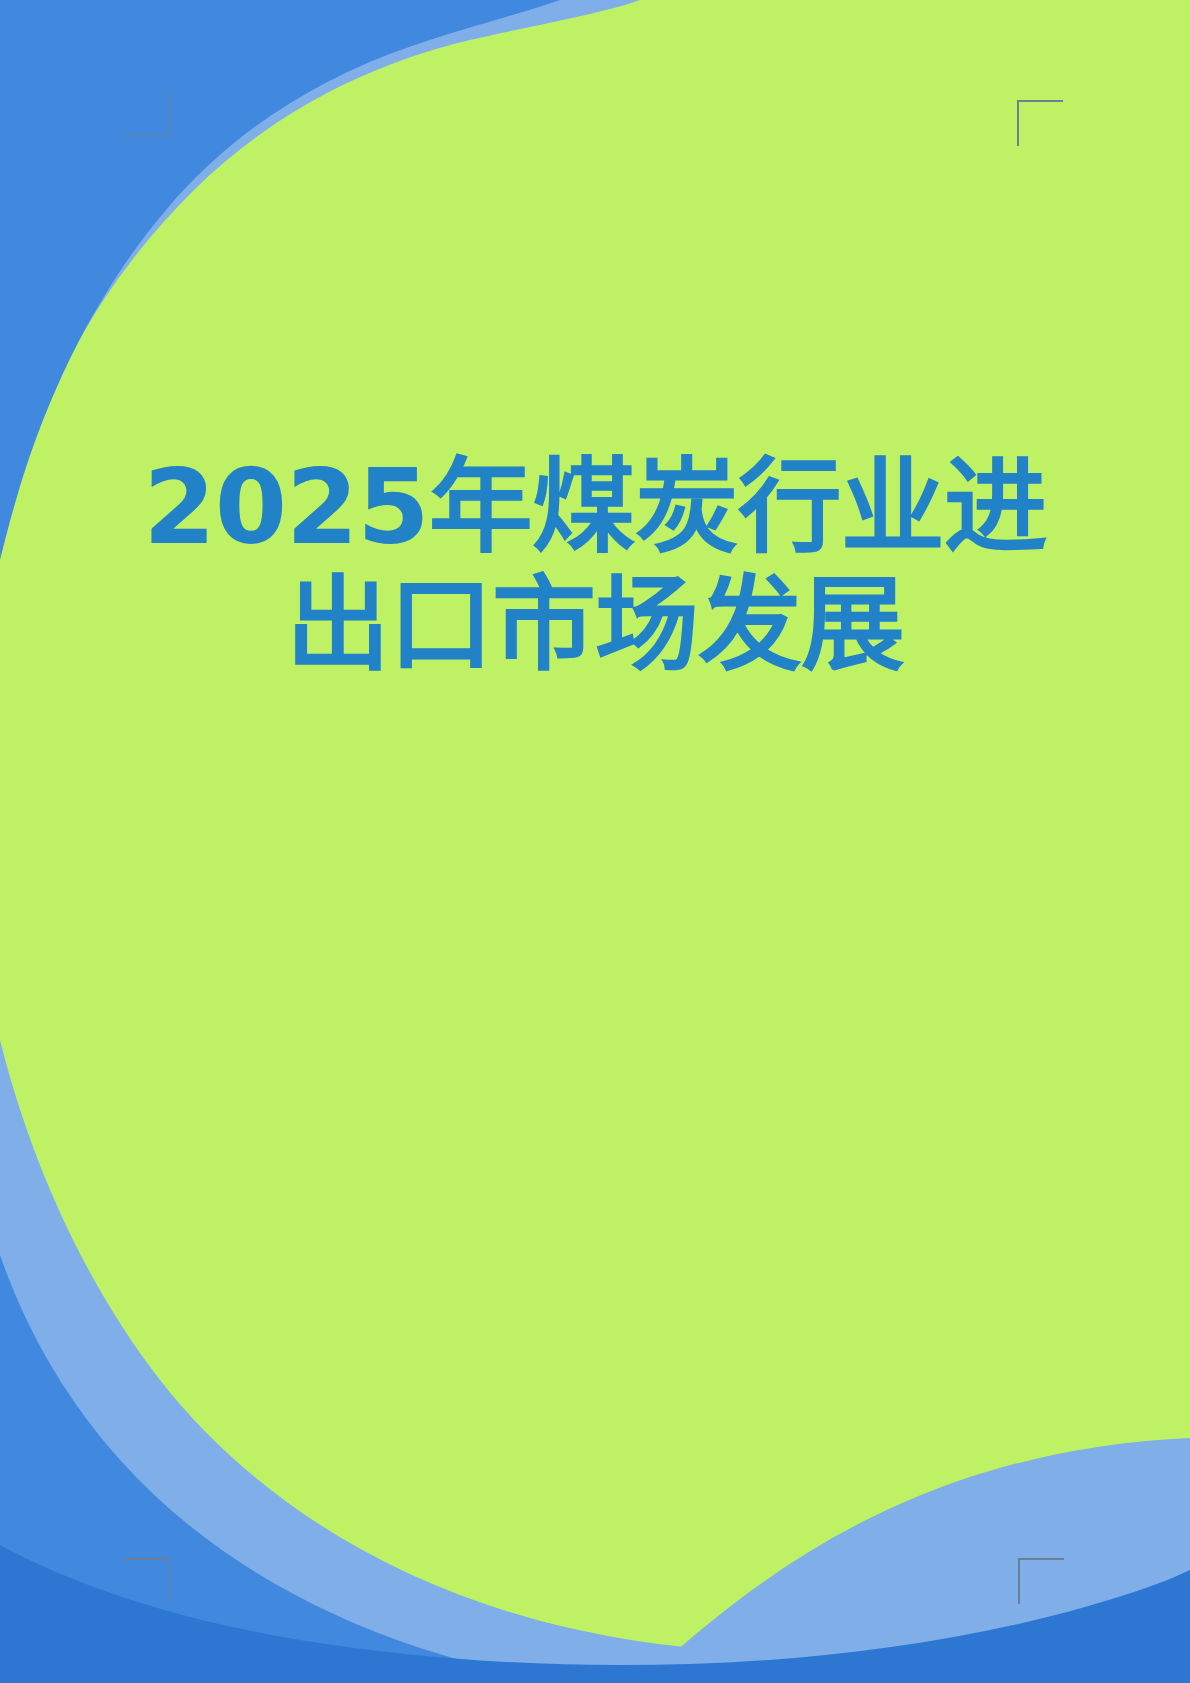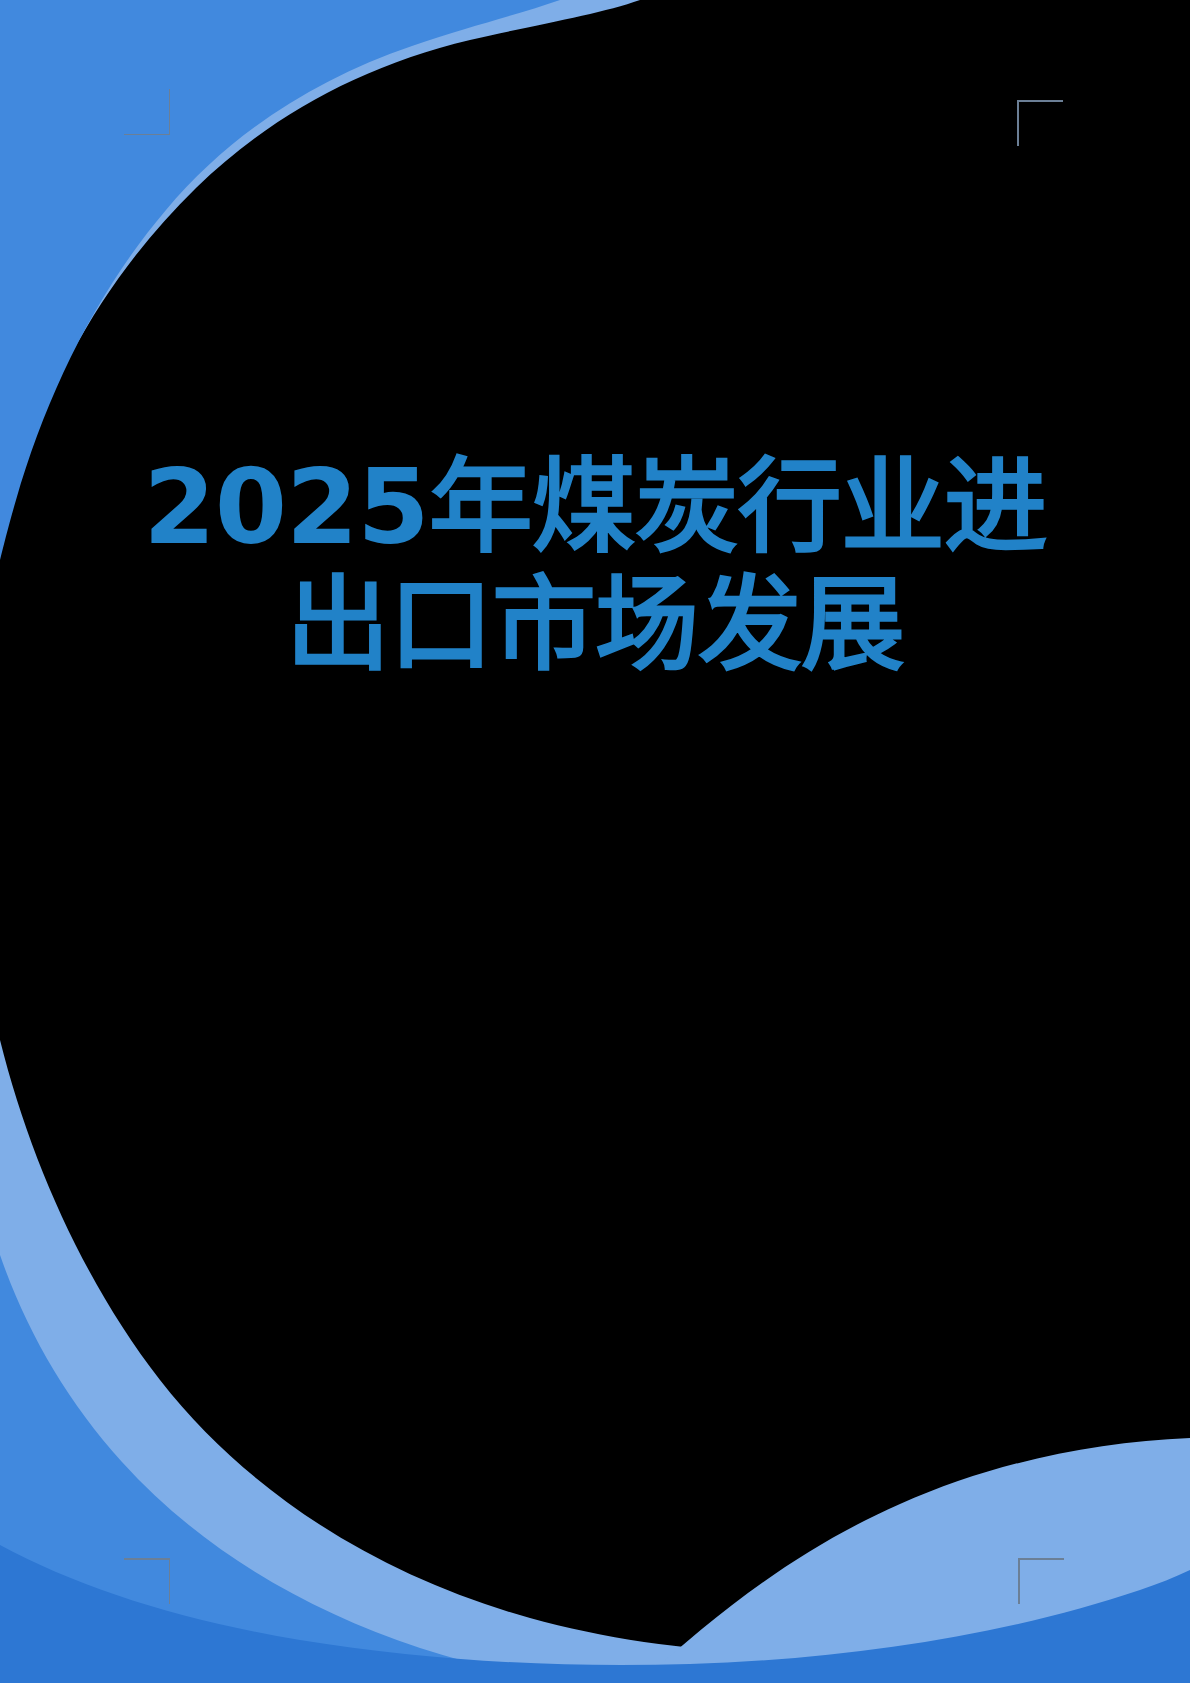--- a/index.html
+++ b/index.html
@@ -9,21 +9,21 @@
     background: #ffffff;
   }
   body {
     font-family: "DejaVu Sans", "Liberation Sans", sans-serif;
   }
 
   #page {
     position: relative;
     width: 1190px;
     height: 1683px;
-    background: #000000;
+    background: #bef264;
     overflow: hidden;
   }
 
   
   #bg-decor {
     position: absolute;
     top: 0;
     left: 0;
     width: 1190px;
     height: 1683px;

